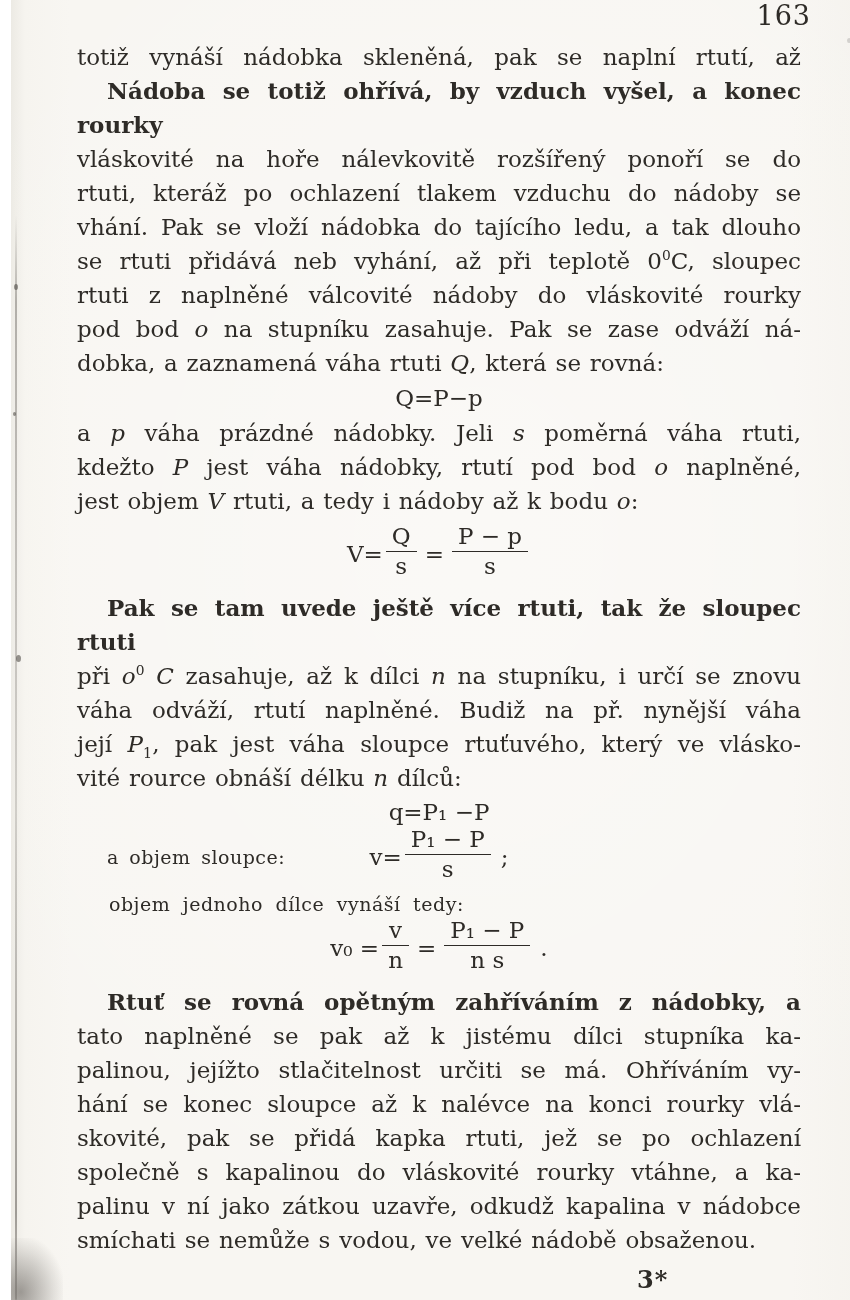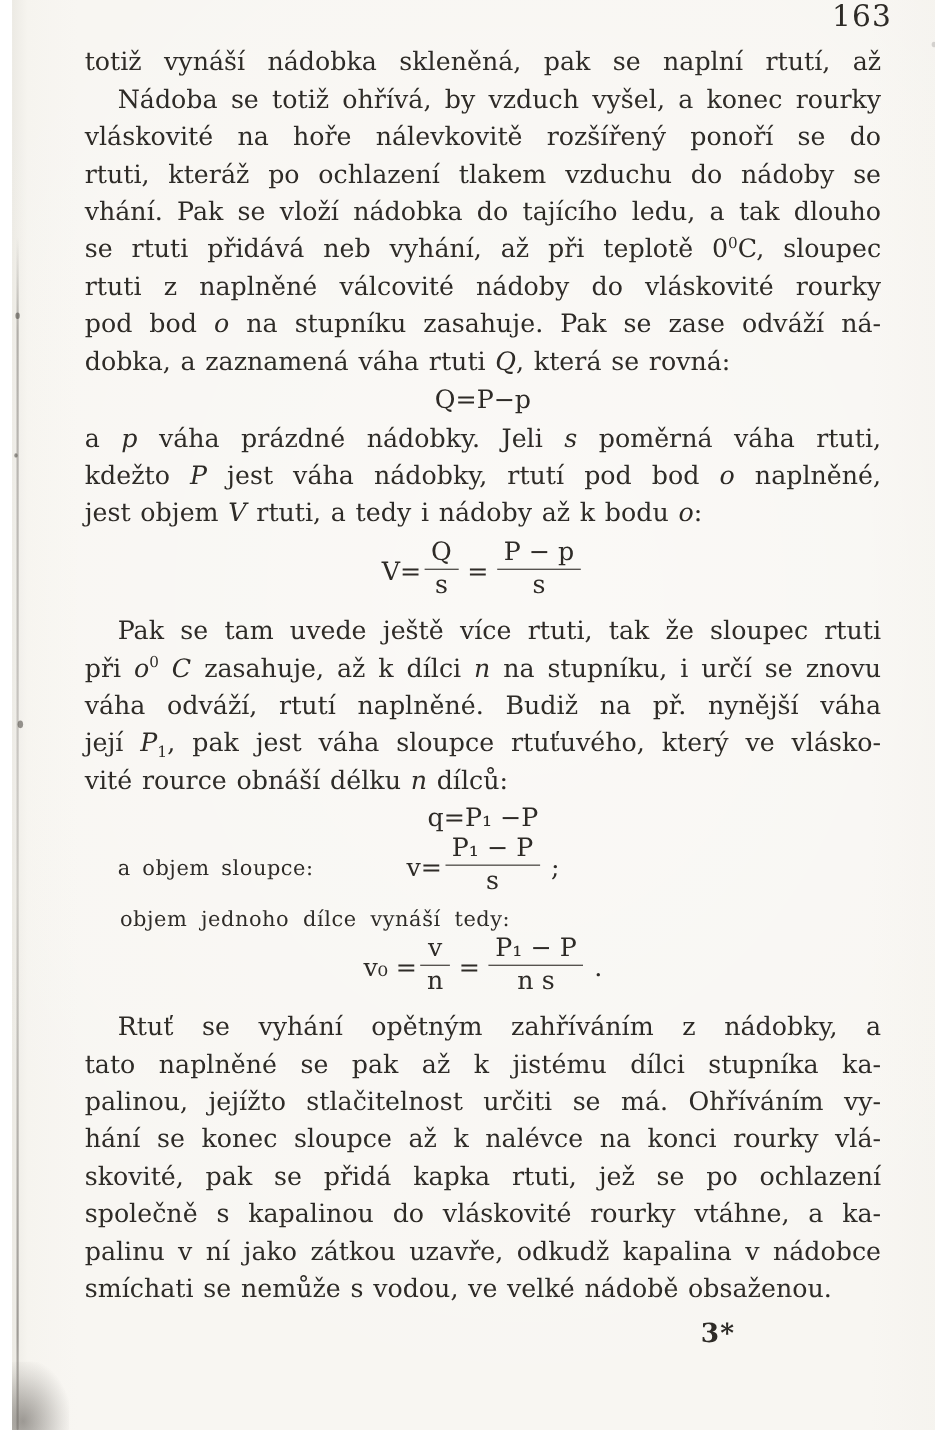--- a/index.html
+++ b/index.html
@@ -36,21 +36,21 @@
   .pagenum {
     position: absolute; top: 0px; right: 50px;
     font-size: 27px; letter-spacing: 1px;
   }
   .textcol {
     position: absolute; left: 66px; top: 40px; width: 724px;
   }
   .para { font-size: 23px; line-height: 34px; }
   .tline { text-align: justify; text-align-last: justify; word-spacing: 1.5px; white-space: normal; }
   .tline.tlast { text-align-last: left; }
-  .tline.tindent { text-indent: 30px; }
+  .tline.tindent { text-indent: 30px; font-weight: bold; }
   .para i { font-style: italic; }
   .para sup { font-size: 60%; vertical-align: super; line-height: 0; }
   .para sub { font-size: 62%; vertical-align: sub; line-height: 0; }
 
   .fline { position: relative; text-align: center; font-size: 23px; line-height: 30px; }
   .f1 { margin: 3px 0 3px; }
   .f2 { margin: 9px 0 11px; }
   .f3 { margin: 2px 0 0; }
   .fv { margin: 3px 0 2px; }
   .f4 { margin: 3px 0 11px; }
@@ -132,21 +132,21 @@
       <span class="flabel">a objem sloupce:</span><span class="flhs">v=</span><span class="frac"><span class="num">P₁ − P</span><span class="den">s</span></span><span class="ftail">;</span>
     </div>
 
     <div class="labelline">objem jednoho dílce vynáší tedy:</div>
 
     <div class="fline f4">
       <span class="flhs">v₀ =</span><span class="frac"><span class="num">v</span><span class="den">n</span></span><span class="feq">=</span><span class="frac"><span class="num">P₁ − P</span><span class="den">n s</span></span><span class="ftail">.</span>
     </div>
 
     <div class="para">
-        <div class="tline tindent">Rtuť se vyhání opětným zahříváním z nádobky, a</div>
+        <div class="tline tindent">Rtuť se rovná opětným zahříváním z nádobky, a</div>
         <div class="tline">tato naplněné se pak až k jistému dílci stupníka ka-</div>
         <div class="tline">palinou, jejížto stlačitelnost určiti se má. Ohříváním vy-</div>
         <div class="tline">hání se konec sloupce až k nalévce na konci rourky vlá-</div>
         <div class="tline">skovité, pak se přidá kapka rtuti, jež se po ochlazení</div>
         <div class="tline">společně s kapalinou do vláskovité rourky vtáhne, a ka-</div>
         <div class="tline">palinu v ní jako zátkou uzavře, odkudž kapalina v nádobce</div>
         <div class="tline tlast">smíchati se nemůže s vodou, ve velké nádobě obsaženou.</div>
       </div>
 
     <div class="footer">3*</div>

